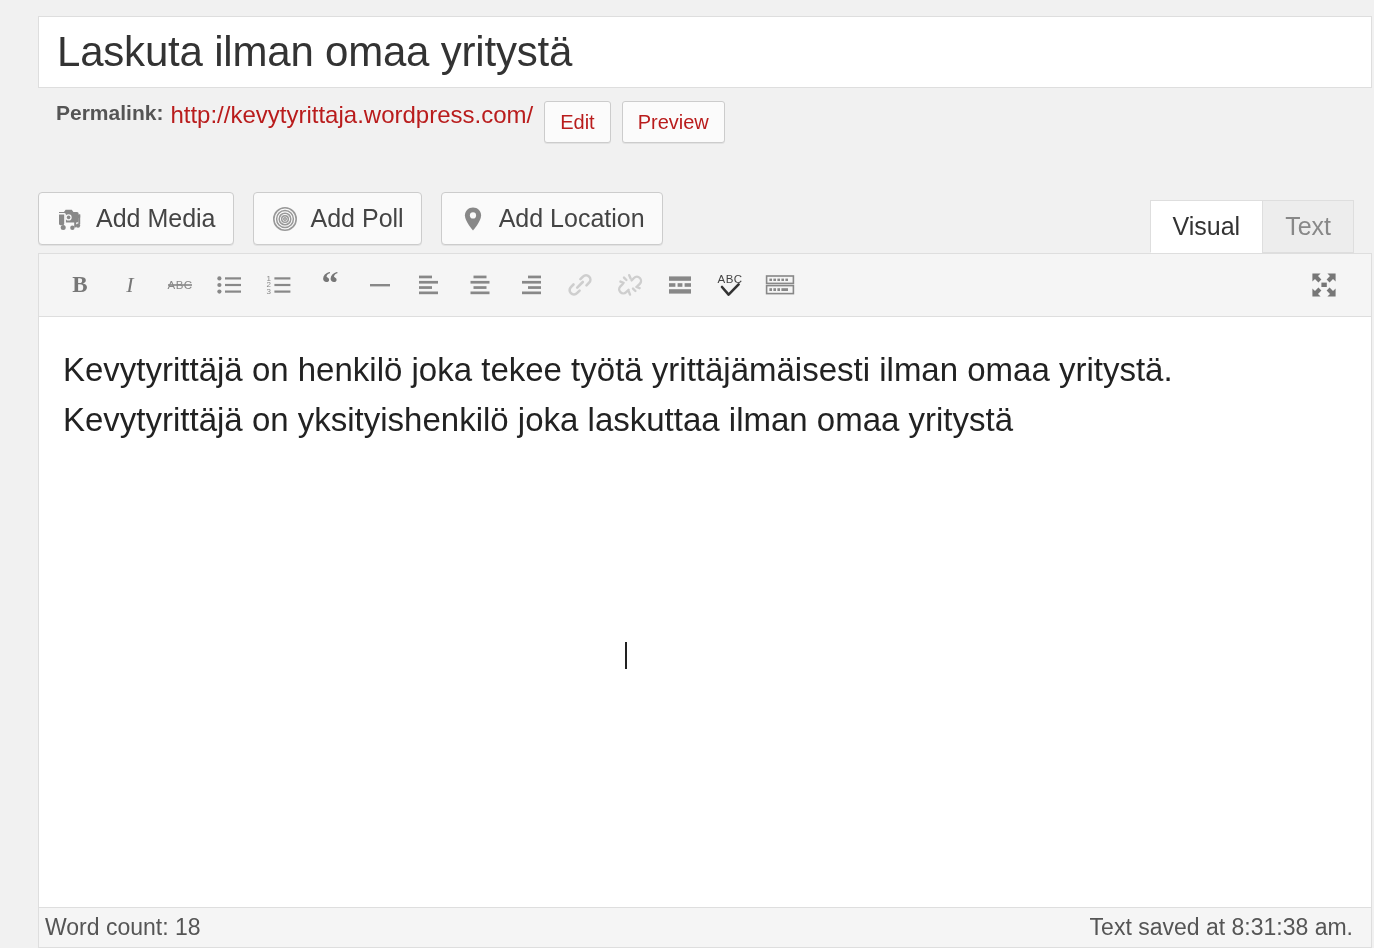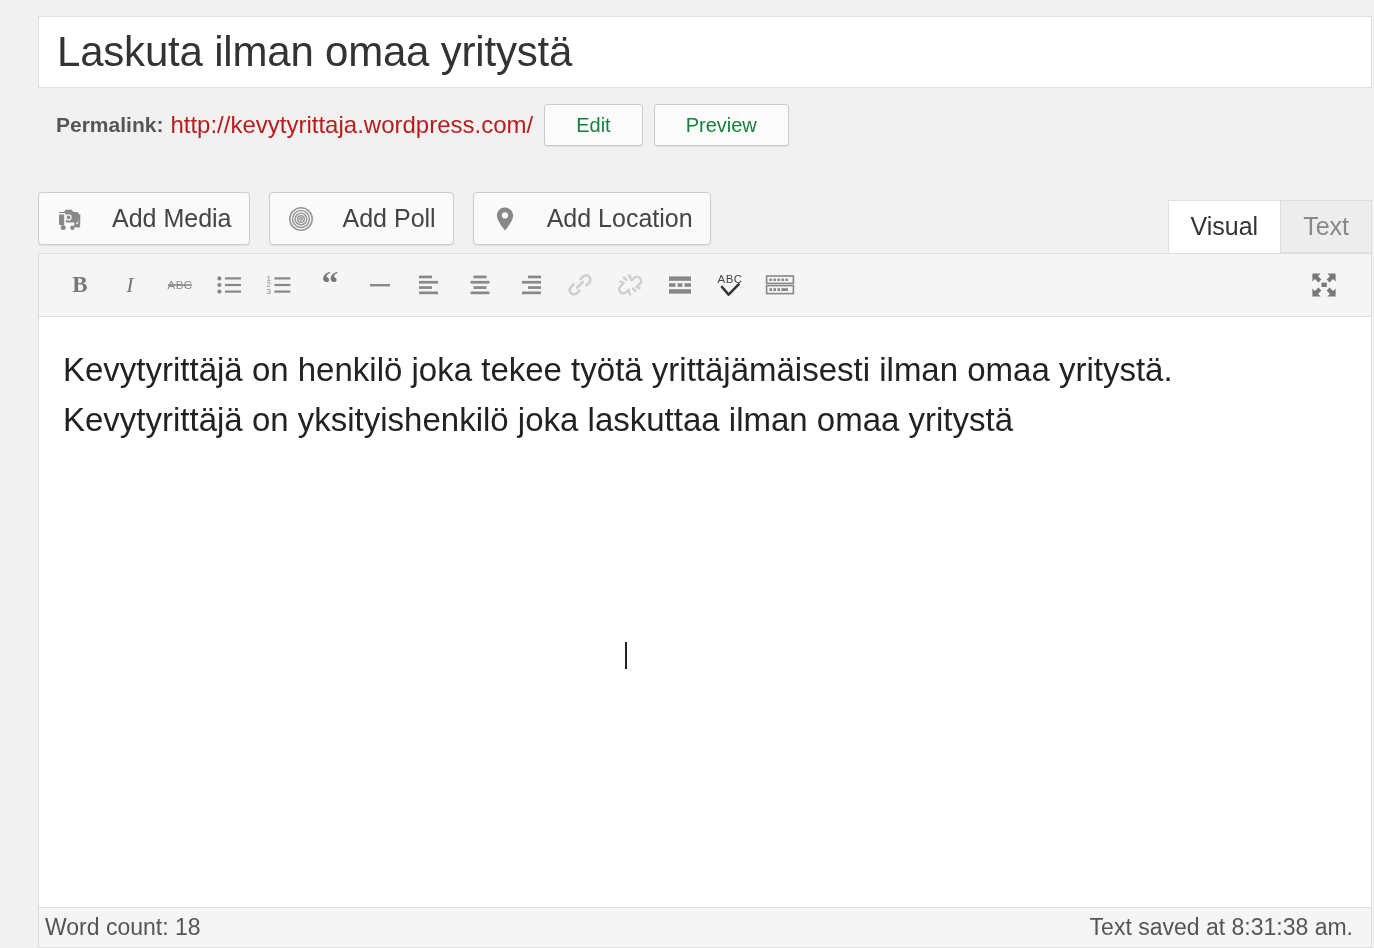--- a/index.html
+++ b/index.html
@@ -44,21 +44,21 @@
     letter-spacing: -0.2px;
   }
 
   
   .permalink-row {
     position: absolute;
     left: 36px;
     top: 101px;
     height: 48px;
     display: flex;
-    align-items: center;
+    align-items: flex-start;
   }
   .permalink-label {
     font-size: 21px;
     font-weight: bold;
     color: #555555;
     margin-right: 7px;
     white-space: nowrap;
   }
   .permalink-base {
     font-size: 24px;
@@ -68,27 +68,27 @@
   .permalink-slug {
     font-size: 21px;
     color: #8c7f55;
     background: #fffbcc;
     white-space: nowrap;
     padding: 1px 0;
   }
   .pl-btn {
     margin-left: 11px;
     height: 42px;
-    padding: 0 31px;
+    padding: 0 15px;
     box-sizing: border-box;
     background: #fbfbfb;
     border: 1px solid #cccccc;
     border-radius: 3px;
     font-size: 20px;
-    color: #15803d;
+    color: #b91c1c;
     font-family: "Liberation Sans", sans-serif;
     display: inline-flex;
     align-items: center;
     justify-content: center;
     cursor: pointer;
     box-shadow: 0 1px 0 rgba(0,0,0,0.06);
   }
 
   
   .media-row {
@@ -101,21 +101,21 @@
   }
   .media-btn {
     height: 53px;
     box-sizing: border-box;
     padding: 0 17px;
     background: #fafafa;
     border: 1px solid #cccccc;
     border-radius: 4px;
     display: inline-flex;
     align-items: center;
-    gap: 28px;
+    gap: 12px;
     cursor: pointer;
     box-shadow: 0 1px 0 rgba(0,0,0,0.06);
   }
   .media-btn .label {
     font-size: 25px;
     color: #444444;
     white-space: nowrap;
     line-height: 1;
   }
   .media-btn .ico {
@@ -123,21 +123,21 @@
     align-items: center;
     justify-content: center;
     width: 28px;
     height: 28px;
     flex: none;
   }
 
   
   .tabs {
     position: absolute;
-    right: 22px;
+    right: 40px;
     top: 200px;
     display: flex;
     align-items: flex-end;
     z-index: 4;
   }
   .tab {
     height: 53px;
     box-sizing: border-box;
     padding: 0 22px;
     display: inline-flex;

